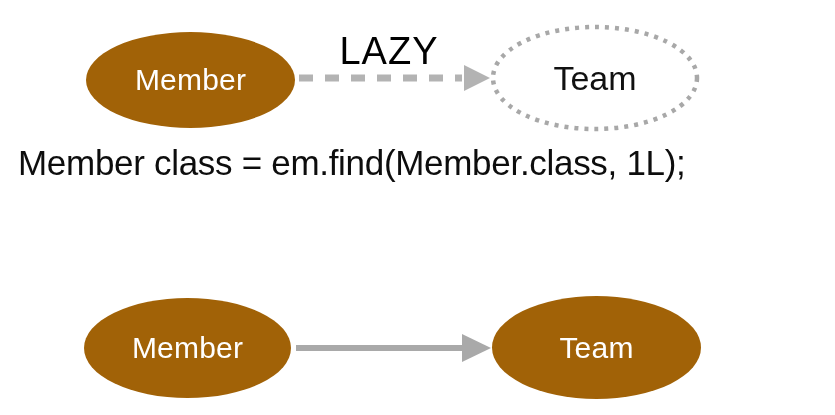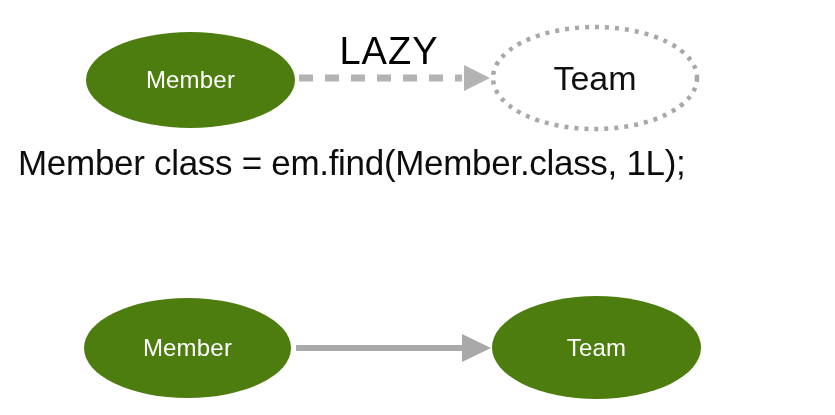--- a/index.html
+++ b/index.html
@@ -17,27 +17,27 @@
   }
   .overlay {
     position: absolute;
     left: 0;
     top: 0;
     width: 835px;
     height: 415px;
   }
   .entity {
     position: absolute;
-    background: #4d7c0f;
+    background: #a16207;
     border-radius: 50%;
     display: flex;
     align-items: center;
     justify-content: center;
     color: #ffffff;
-    font-size: 24px;
+    font-size: 30px;
     letter-spacing: 0.2px;
   }
   .proxy-label {
     position: absolute;
     left: 490px;
     top: 24px;
     width: 210px;
     height: 108px;
     display: flex;
     align-items: center;

